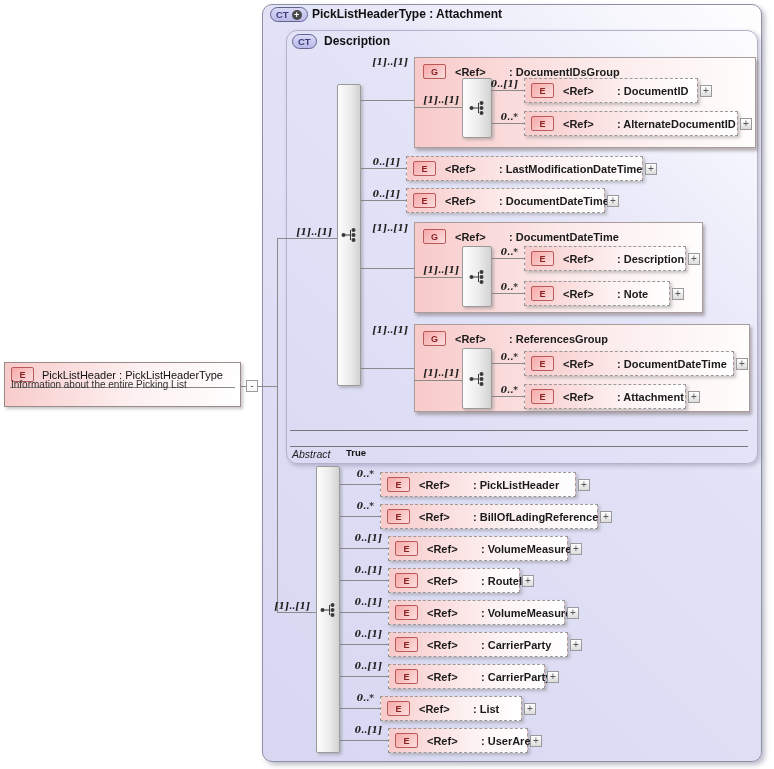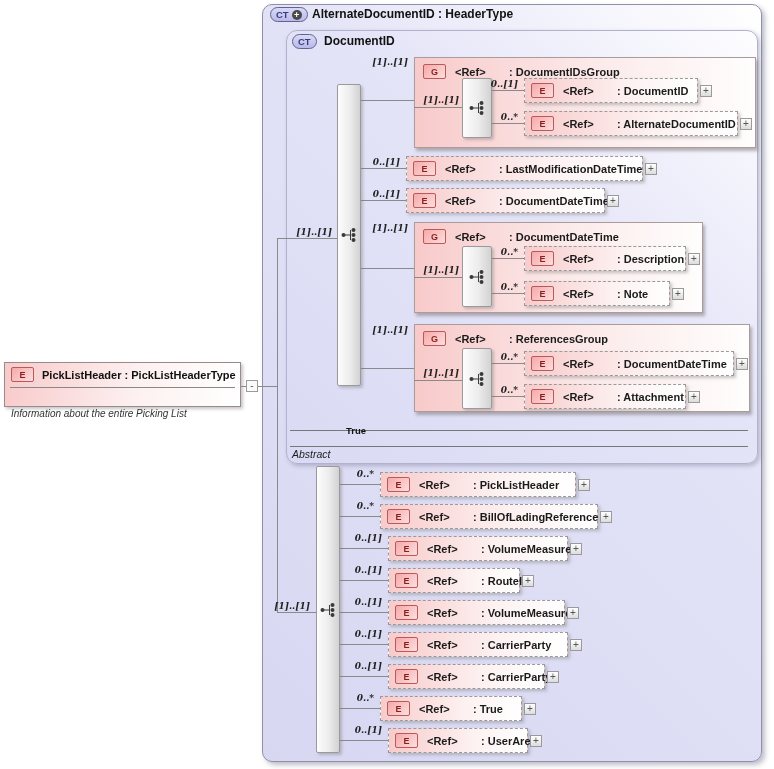--- a/index.html
+++ b/index.html
@@ -72,49 +72,49 @@
   .abstract-value{position:absolute;font-weight:bold;font-size:9.5px;color:#111;z-index:6;}
   .anno{position:absolute;font-style:italic;font-size:10.5px;color:#333;z-index:6;
     white-space:nowrap;}
 
   
   .rootbox{position:absolute;left:4px;top:362px;width:237px;height:45px;
     border:1px solid #9a8a8a;
     background:linear-gradient(100deg,#f8caca,#fdf0f0 55%,#ffffff);
     box-shadow:2px 2px 3px rgba(130,130,130,.45);z-index:5;box-sizing:border-box;}
   .roottitle-row{display:flex;align-items:center;padding:4px 0 0 6px;}
-  .roottitle{font-weight:bold;font-size:11px;margin-left:8px;white-space:nowrap;color:#111;}
+  .roottitle{font-weight:normal;font-size:11px;margin-left:8px;white-space:nowrap;color:#111;}
   .rootsep{position:absolute;left:5px;right:5px;top:24px;height:1px;background:#888;}
-  .rootanno{position:absolute;left:6px;top:45px;font-style:italic;font-size:10px;
+  .rootanno{position:absolute;left:6px;top:16px;font-size:10px;
     color:#333;white-space:nowrap;text-align:right;}
 
   .collapse{position:absolute;left:246px;top:380px;width:12px;height:12px;
     border:1px solid #9a9a9a;background:#fafafa;color:#555;font-size:10px;
     line-height:10px;text-align:center;box-sizing:border-box;z-index:6;}
 
   .seqicon{width:16px;height:18px;}
 </style>
 </head>
 <body>
 
 <div class="canvas">
 
   <div class="outerbox"></div>
   <div class="innerbox"></div>
 
   <div class="ct-badge" style="left:270px;top:7px;">
     <span>CT</span>
     <span class="plusdot">+</span>
   </div>
-  <div class="boxtitle" style="left:312px;top:7px;">AlternateDocumentID : HeaderType</div>
+  <div class="boxtitle" style="left:312px;top:7px;">PickListHeaderType : Attachment</div>
 
   <div class="ct-badge" style="left:292px;top:34px;">
     <span>CT</span>
   </div>
-  <div class="boxtitle" style="left:324px;top:34px;">DocumentID</div>
+  <div class="boxtitle" style="left:324px;top:34px;">Description</div>
 
   <div class="rootbox">
     <div class="roottitle-row">
       <span class="badge">E</span>
       <span class="roottitle">PickListHeader : PickListHeaderType</span>
     </div>
     <div class="rootsep"></div>
     <div class="rootanno">Information about the entire Picking List</div>
   </div>
   <div class="collapse">-</div>
@@ -293,21 +293,21 @@
   </div>
   <div class="ebox" style="left:524px;top:384px;width:162px;">
     <span class="badge">E</span>
     <span class="ref">&lt;Ref&gt;</span>
     <span class="ename">: Attachment</span>
     <span class="plus">+</span>
   </div>
 
   <div class="rule" style="left:290px;top:430px;width:458px;"></div>
   <span class="abstract-label" style="left:292px;top:448px;">Abstract</span>
-  <span class="abstract-value" style="left:346px;top:425px;">True</span>
+  <span class="abstract-value" style="left:346px;top:447px;">True</span>
   <div class="rule" style="left:290px;top:446px;width:458px;"></div>
 
   <div class="ebox" style="left:380px;top:472px;width:196px;">
     <span class="badge">E</span>
     <span class="ref">&lt;Ref&gt;</span>
     <span class="ename">: PickListHeader</span>
     <span class="plus">+</span>
   </div>
   <div class="ebox" style="left:380px;top:504px;width:218px;">
     <span class="badge">E</span>
@@ -341,21 +341,21 @@
   </div>
   <div class="ebox" style="left:388px;top:664px;width:157px;">
     <span class="badge">E</span>
     <span class="ref">&lt;Ref&gt;</span>
     <span class="ename">: CarrierParty</span>
     <span class="plus">+</span>
   </div>
   <div class="ebox" style="left:380px;top:696px;width:142px;">
     <span class="badge">E</span>
     <span class="ref">&lt;Ref&gt;</span>
-    <span class="ename">: True</span>
+    <span class="ename">: List</span>
     <span class="plus">+</span>
   </div>
   <div class="ebox" style="left:388px;top:728px;width:140px;">
     <span class="badge">E</span>
     <span class="ref">&lt;Ref&gt;</span>
     <span class="ename">: UserArea</span>
     <span class="plus">+</span>
   </div>
 
 </div>

